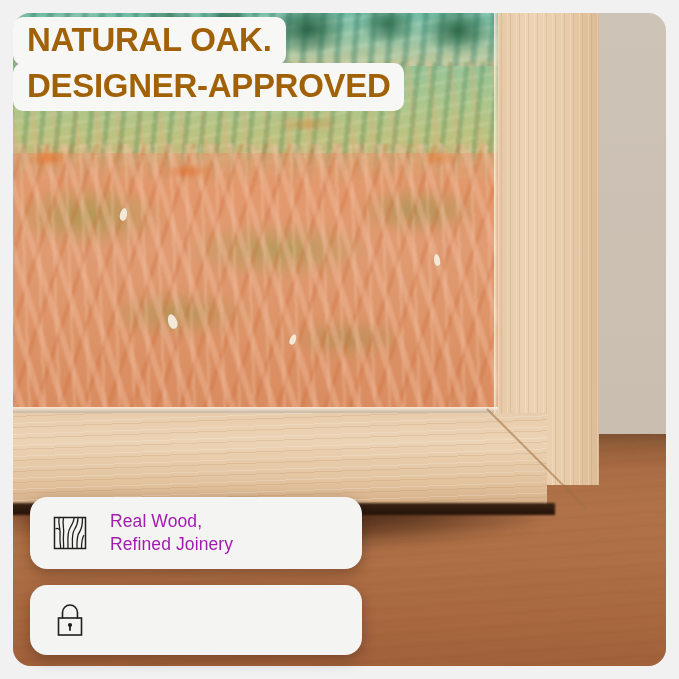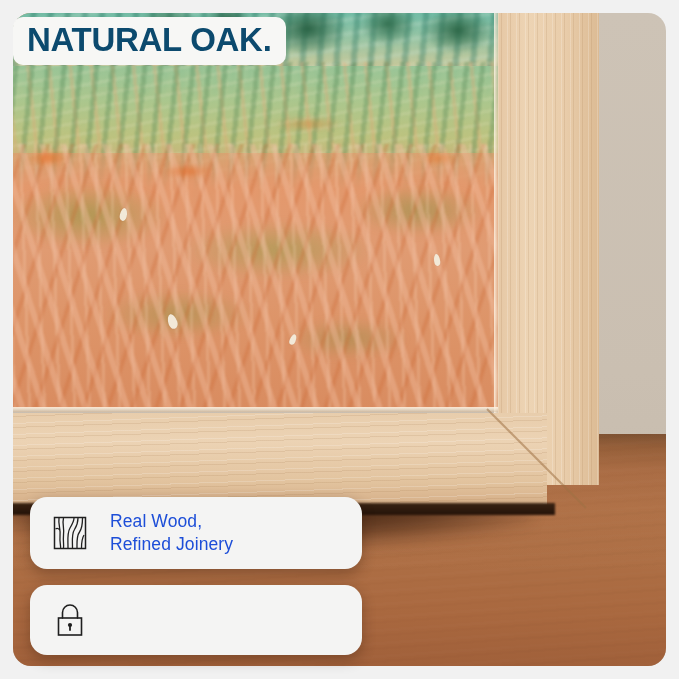--- a/index.html
+++ b/index.html
@@ -267,21 +267,21 @@
   .headline {
     position:absolute;
     left:13px; top:17px;
     display:flex; flex-direction:column;
     align-items:flex-start;
     gap:0px;
     z-index:20;
   }
   .headline-line {
     background:#f7f7f5;
-    color:#0c4a6e;
+    color:#a16207;
     font-size:33px;
     font-weight:700;
     letter-spacing:-0.3px;
     line-height:1.06;
     padding:6px 14px 7px 14px;
     border-radius:10px;
     white-space:nowrap;
   }
   .headline-line.l1 { border-radius:10px 10px 10px 10px; }
   .headline-line.l2 { margin-top:-2px; }
@@ -300,21 +300,21 @@
     padding:13px 22px 13px 18px;
     box-shadow:0 5px 14px rgba(40,18,6,0.30);
     min-width:332px;
   }
   .badge-icon {
     flex:0 0 auto;
     width:44px; height:44px;
     display:flex; align-items:center; justify-content:center;
   }
   .badge-text {
-    color:#1d4ed8;
+    color:#a21caf;
     font-size:17.5px;
     line-height:1.32;
     letter-spacing:0.1px;
     white-space:pre-line;
   }
 </style>
 </head>
 <body>
 
 <div class="scene">
@@ -358,20 +358,21 @@
       </div>
 
       <div class="miter-line"></div>
       <div class="frame-bottom-edge"></div>
     </div>
 
   </div>
 
   <div class="headline">
     <div class="headline-line l1">NATURAL OAK.</div>
+    <div class="headline-line l2">DESIGNER-APPROVED</div>
   </div>
 
   <div class="badges">
 
     <div class="badge">
       <span class="badge-icon">
         <svg width="40" height="40" viewBox="0 0 40 40" fill="none" stroke="#1f1f1f" stroke-width="1.5">
           <rect x="4.5" y="4.5" width="31" height="31"></rect>
           <path d="M9 5 C8 12, 11 16, 10 24 C9.5 29, 11 33, 10.5 35" stroke-width="1.3"></path>
           <path d="M13.5 5 C12 11, 14.5 15, 13.5 22 C13 28, 14 32, 13.5 35" stroke-width="1.3"></path>

